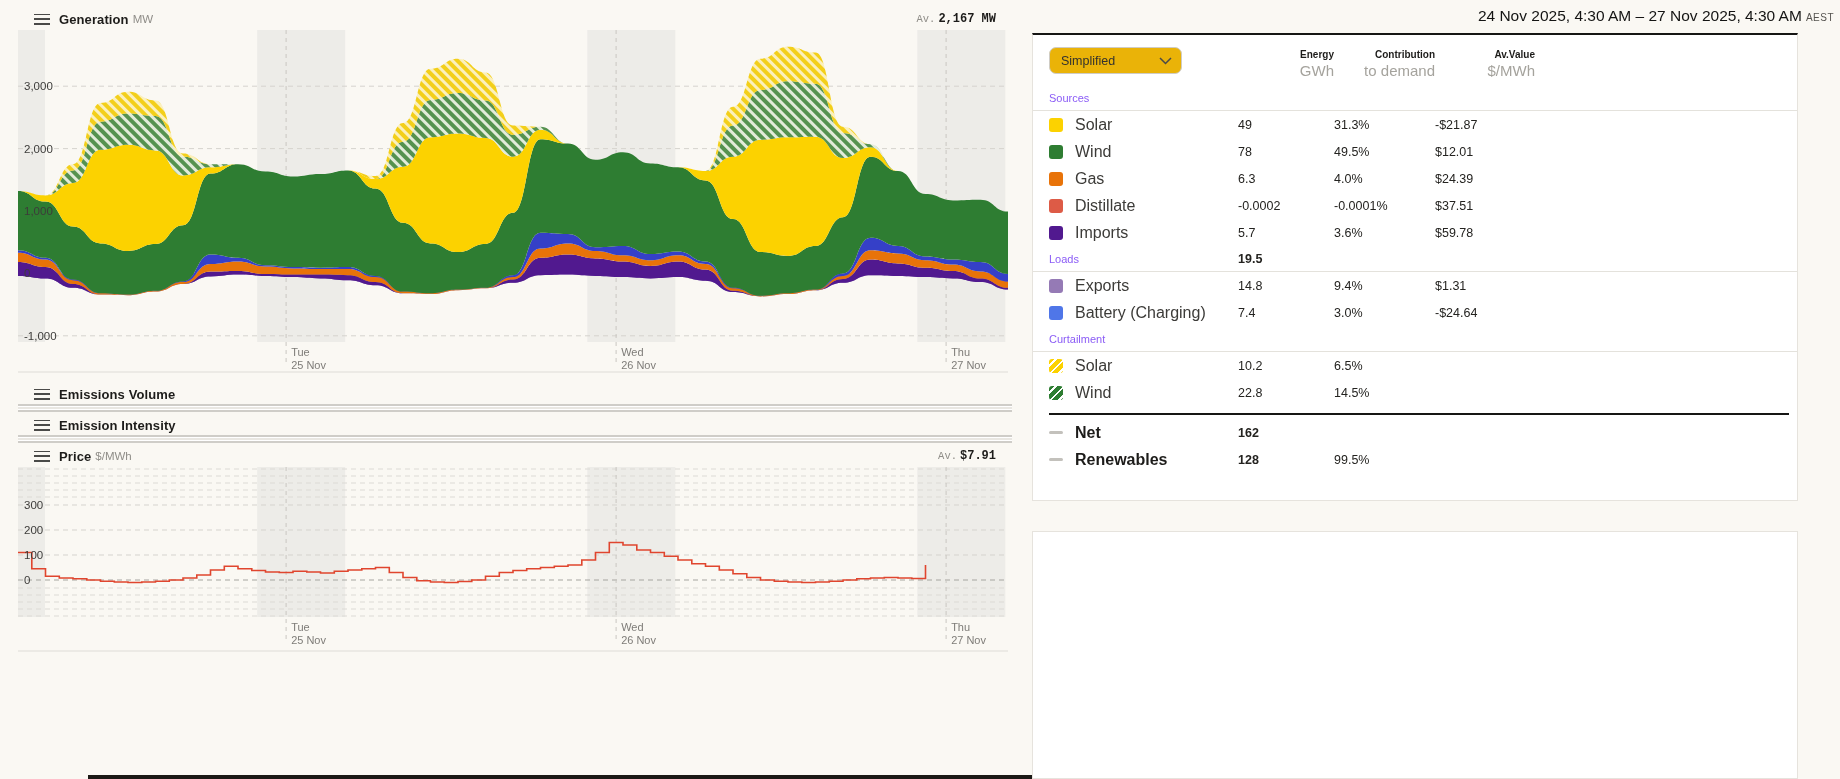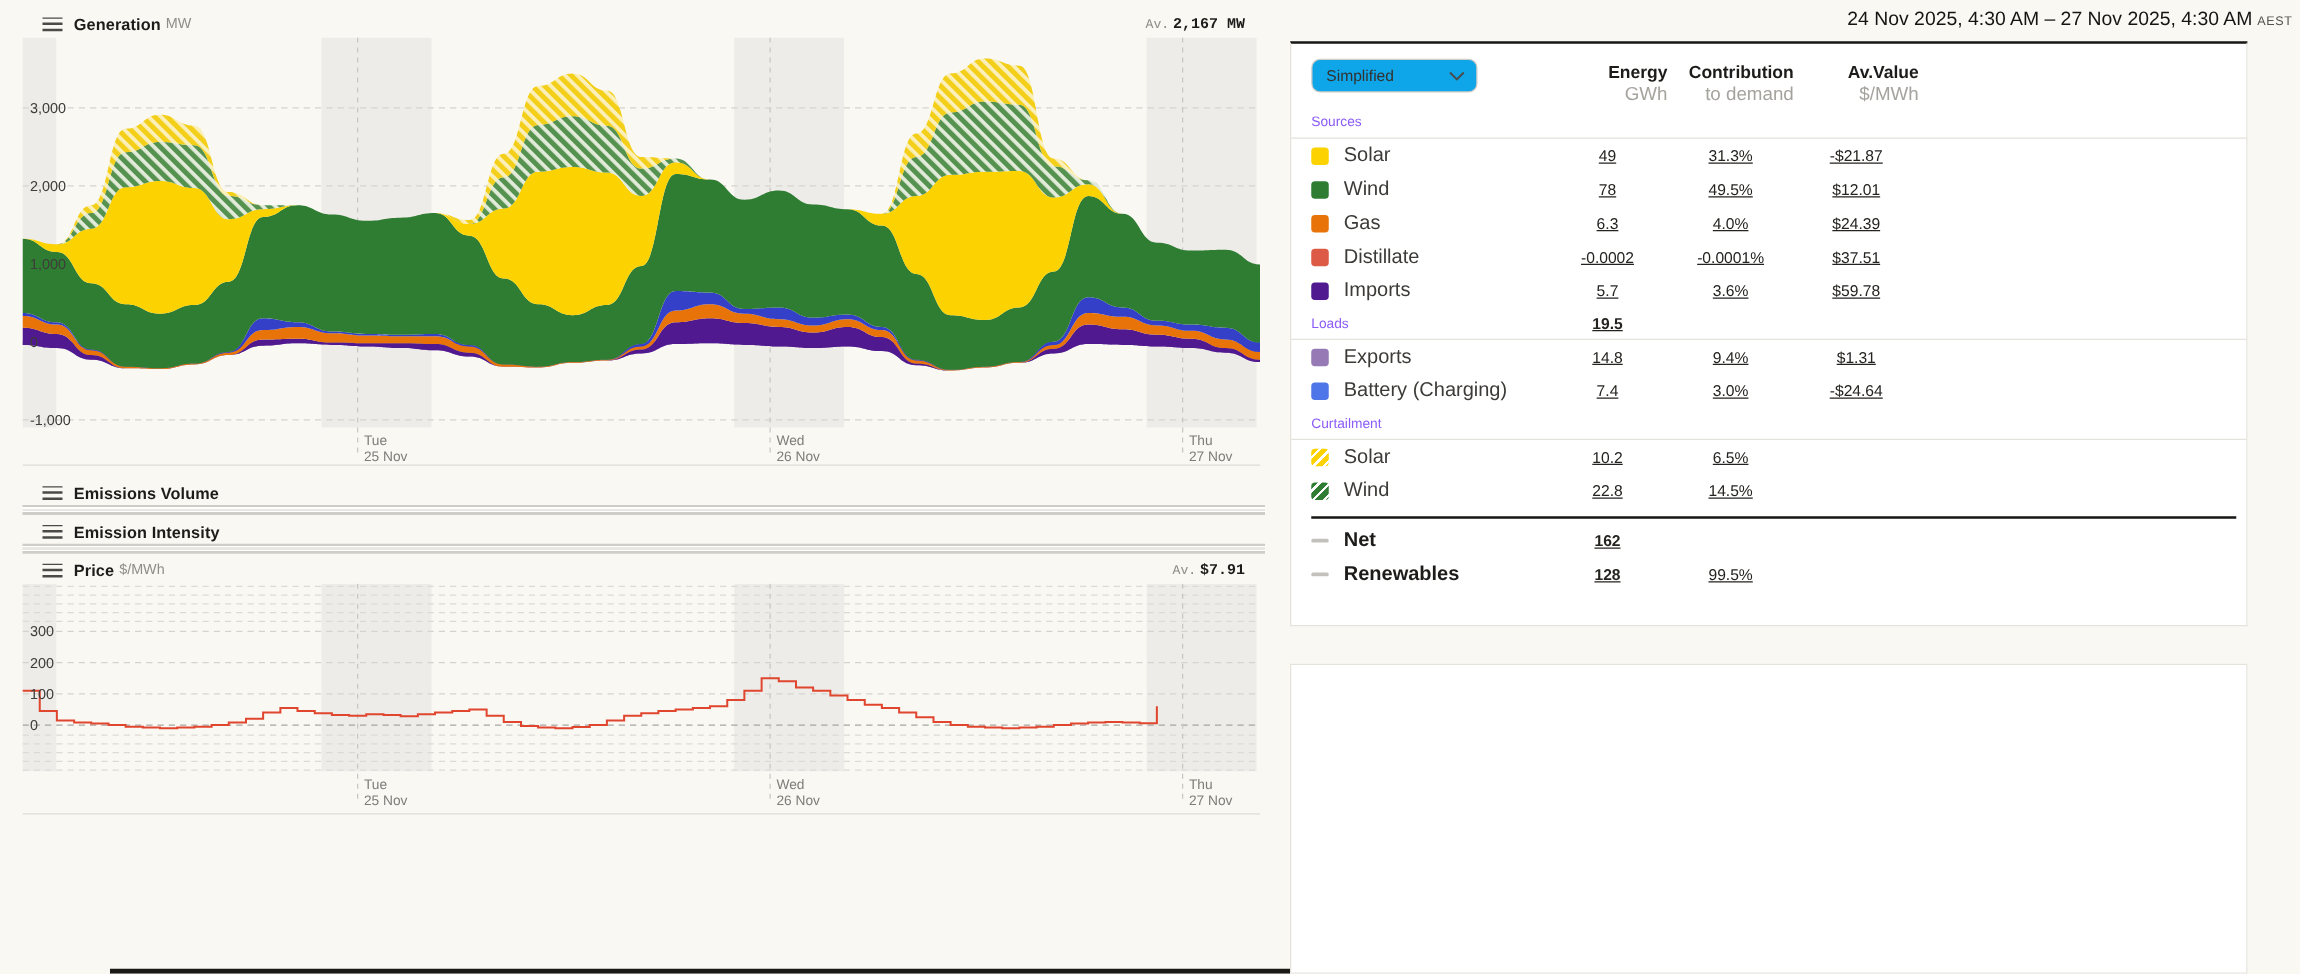--- a/index.html
+++ b/index.html
@@ -29,33 +29,33 @@
   .date-header .tz { font-size:10px; color:#55534f; letter-spacing:.5px; margin-left:4px; }
 
   .card { position:absolute; left:1032px; width:766px; background:#fff; border:1px solid #E6E3DD; }
   .card.main { top:33px; height:468px; border-top:2px solid #161614; padding:8px 0 0 0; }
   .card.secondary { top:531px; height:248px; }
 
   .trow { display:grid; grid-template-columns:26px 163px 96px 101px 100px 1fr; align-items:center; padding-left:16px; }
   .tband { height:42px; align-items:start; padding-top:4px; }
   .dropdown { grid-column:1/3; width:133px; height:27px; border:1px solid #CFCCC5; border-radius:7px;
     display:flex; align-items:center; justify-content:space-between; padding:0 9px 0 11px;
-    font-size:12.5px; color:#33322f; background:#0ea5e9; cursor:pointer; }
+    font-size:12.5px; color:#33322f; background:#eab308; cursor:pointer; }
   .colhead { text-align:right; line-height:1.25; padding-top:2px; }
-  .colhead .b { font-size:14px; font-weight:bold; color:#1d1c1a; }
+  .colhead .b { font-size:10px; font-weight:bold; color:#1d1c1a; }
   .colhead .s { font-size:15px; color:#A5A39D; }
 
   .srow { height:26px; border-bottom:1px solid #E4E2DC; }
   .srow .slabel { grid-column:1/3; font-size:11px; font-weight:normal; color:#8b5cf6; }
   .irow { height:27px; cursor:pointer; }
   .sw { width:14px; height:14px; border-radius:3px; }
   .dash { width:14px; height:3px; border-radius:2px; background:#C3C1BC; }
   .lbl { font-size:16px; color:#3c3b38; }
   .lbl.bold { font-weight:bold; color:#1d1c1a; }
-  .val { font-size:12.5px; color:#242320; text-align:center;text-decoration:underline; }
+  .val { font-size:12.5px; color:#242320; text-align:left; }
   .val.bold { font-weight:bold; }
   .net-divider { border-top:2px solid #161614; margin:7px 8px 4px 16px; }
 </style>
 </head>
 <body>
 
 <div class="app">
 
   <div class="chart-header" style="top:8px">
     <div class="burger">

